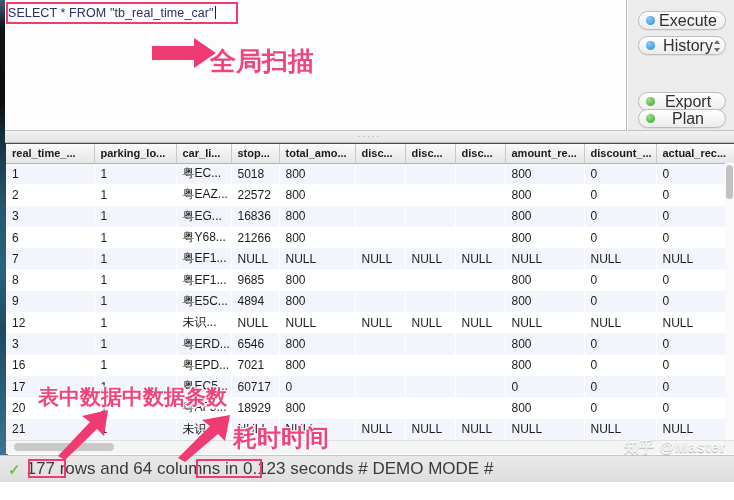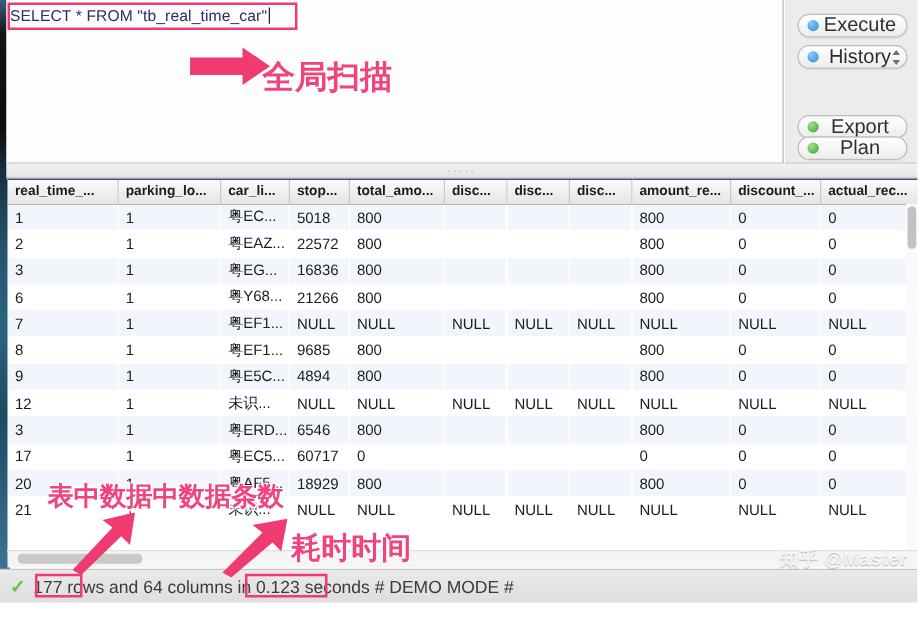--- a/index.html
+++ b/index.html
@@ -211,21 +211,21 @@
     display: flex; align-items: center;
     z-index: 14;
   }
   .check {
     margin-left: 8px; margin-right: 6px;
     font-size: 15px; color: #6cc24a;
     font-weight: bold;
     line-height: 1;
   }
   .status-text {
-    font-size: 14px;
+    font-size: 17px;
     color: #3a3a3a;
     white-space: nowrap;
   }
   .watermark {
     position: absolute; right: 8px; top: 438px;
     font-size: 15px;
     color: rgba(255,255,255,0.82);
     text-shadow: 0 1px 1px rgba(120,120,120,0.55);
     letter-spacing: 0.5px;
     z-index: 15;
@@ -448,20 +448,33 @@
             <td>6546</td>
             <td>800</td>
             <td></td>
             <td></td>
             <td></td>
             <td>800</td>
             <td>0</td>
             <td>0</td>
           </tr>
           <tr>
+            <td>16</td>
+            <td>1</td>
+            <td>粤EPD...</td>
+            <td>7021</td>
+            <td>800</td>
+            <td></td>
+            <td></td>
+            <td></td>
+            <td>800</td>
+            <td>0</td>
+            <td>0</td>
+          </tr>
+          <tr>
             <td>17</td>
             <td>1</td>
             <td>粤EC5...</td>
             <td>60717</td>
             <td>0</td>
             <td></td>
             <td></td>
             <td></td>
             <td>0</td>
             <td>0</td>

